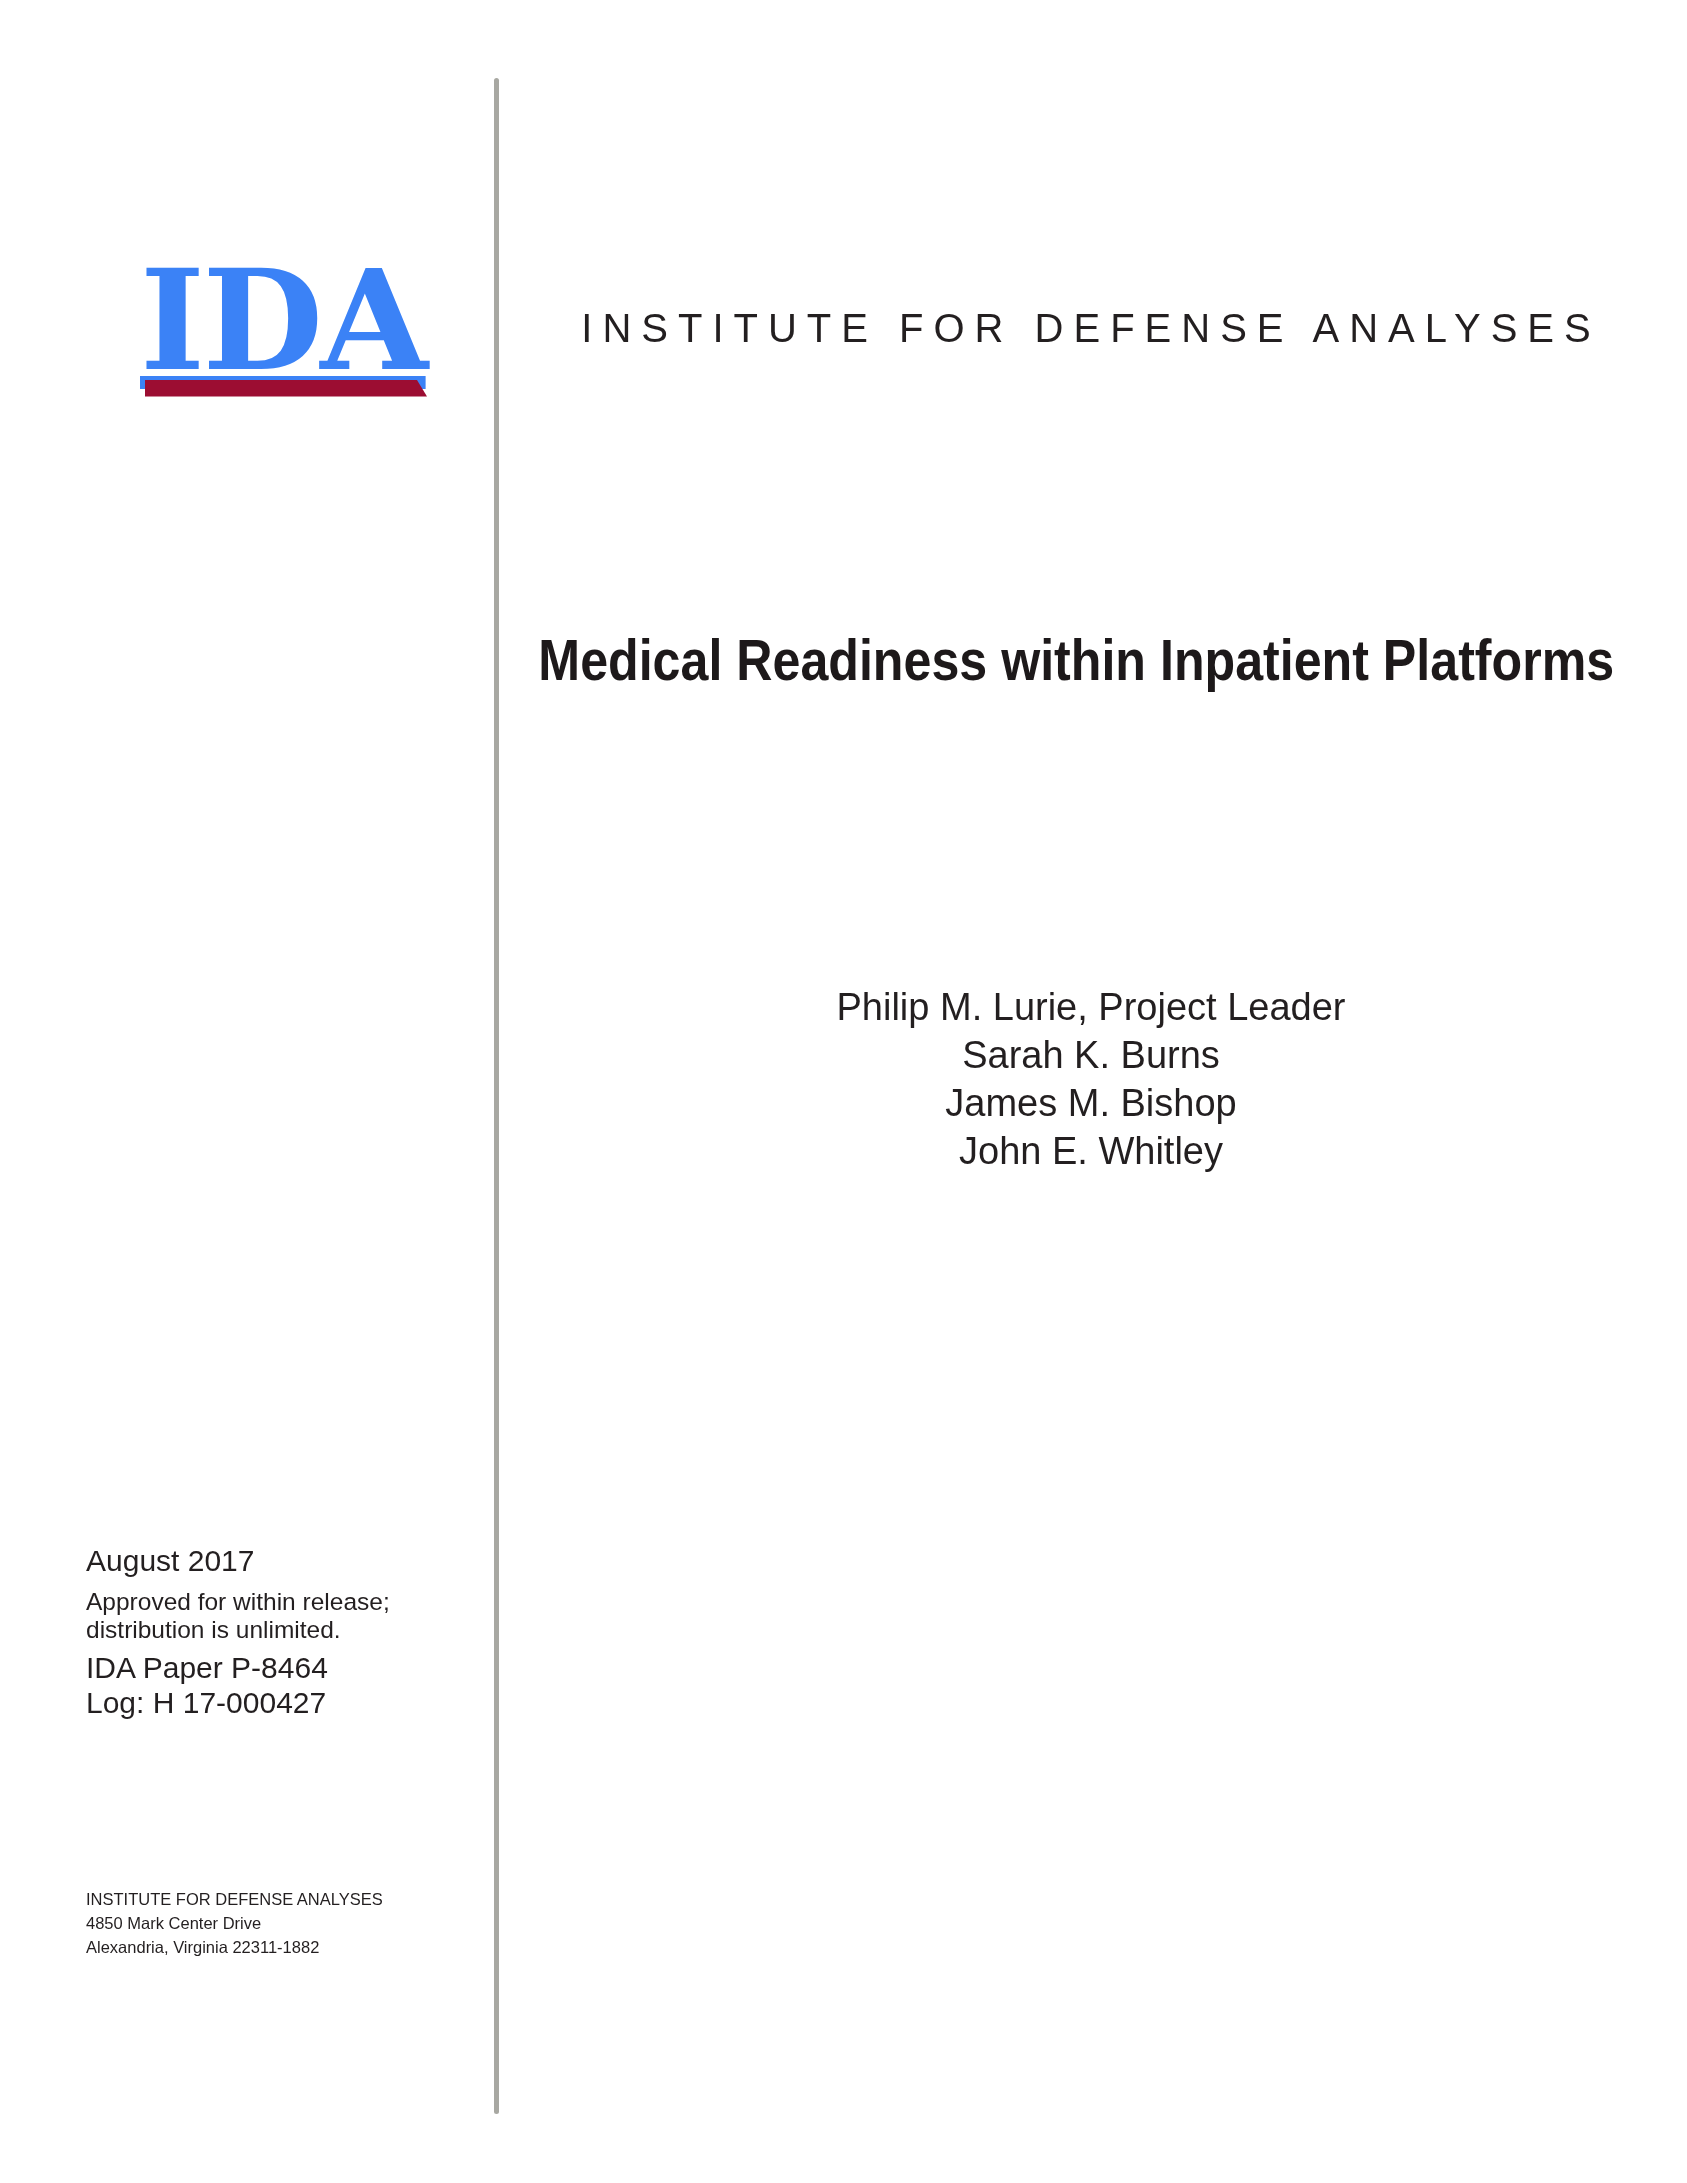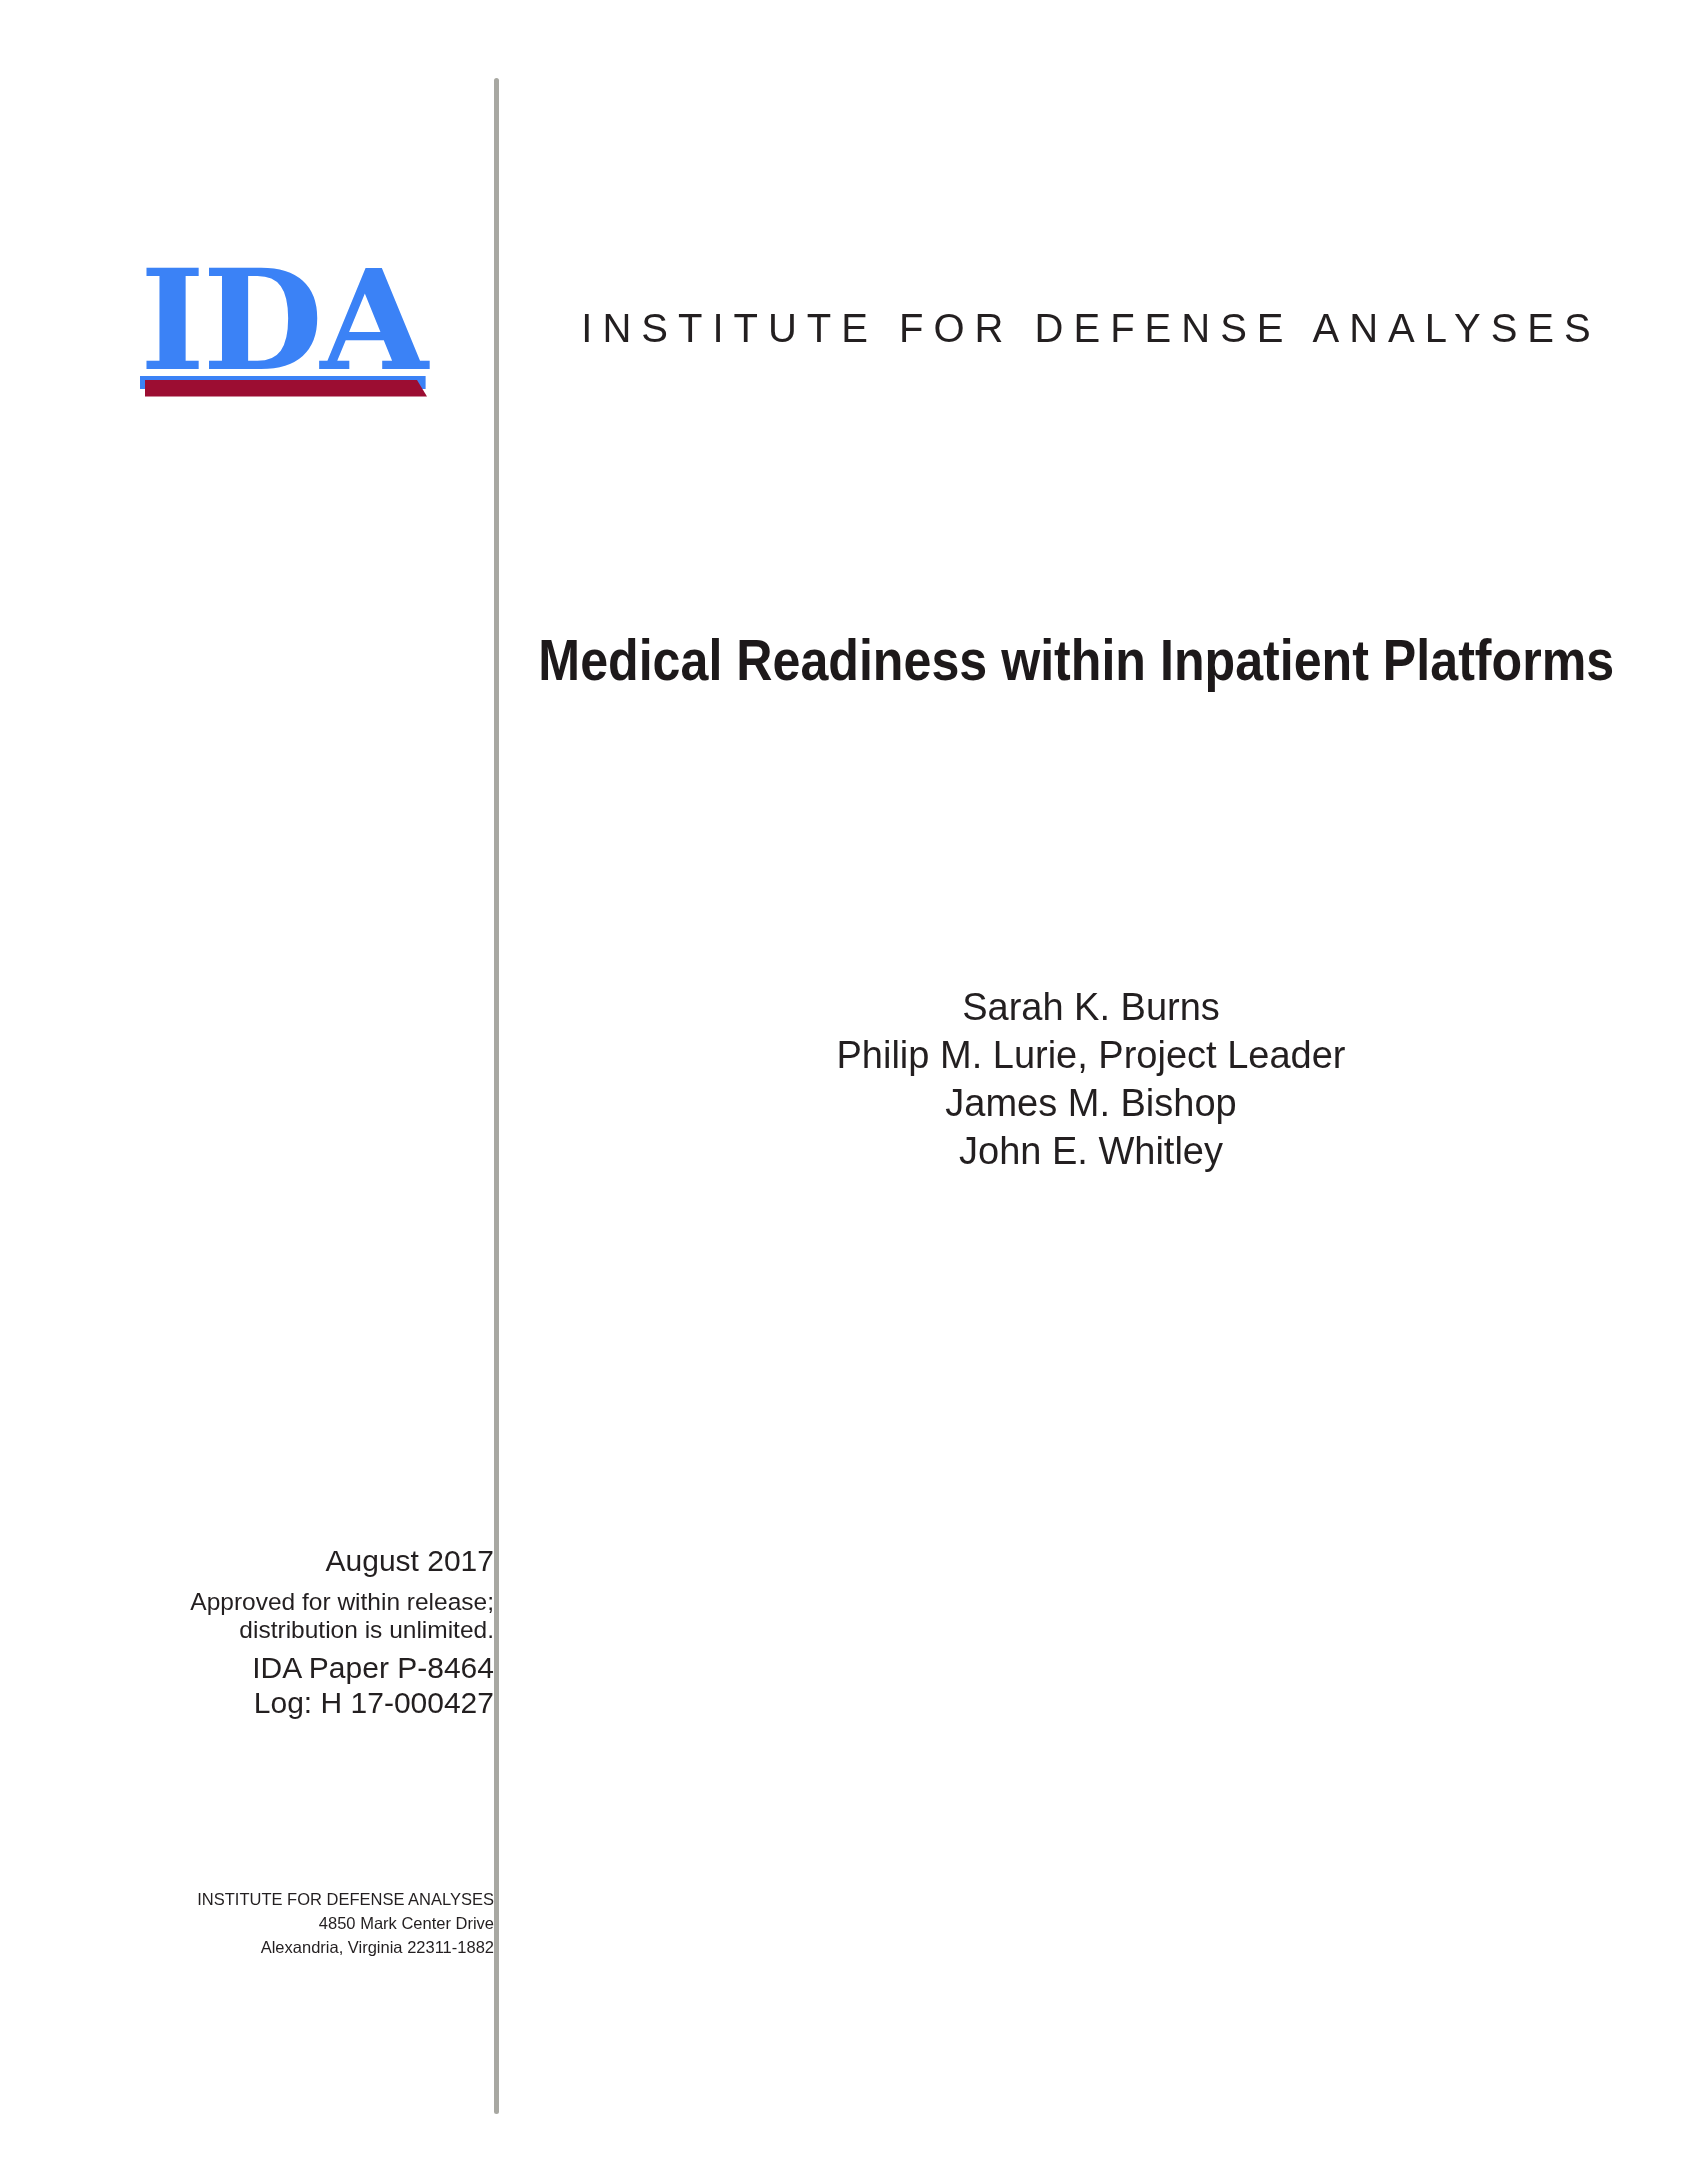--- a/index.html
+++ b/index.html
@@ -99,21 +99,21 @@
     color: #231f20;
   }
 
   
   .left-col {
     position: absolute;
     left: 86px;
     width: 408px;
     top: 0;
     height: 2183px;
-    text-align: right;
+    text-align: left;
   }
   .pub-date {
     position: absolute;
     top: 1546px;
     left: 0; width: 100%;
     font-size: 30px;
     line-height: 30px;
   }
   .pub-release {
     position: absolute;
@@ -155,22 +155,22 @@
   <div class="logo-bar"></div>
 
   <div class="right-col">
     <div class="institute-header">INSTITUTE FOR DEFENSE ANALYSES</div>
 
     <div class="doc-title-row">
       <span class="doc-title">Medical Readiness within Inpatient Platforms</span>
     </div>
 
     <div class="authors">
+      <div>Philip M. Lurie, Project Leader</div>
       <div>Sarah K. Burns</div>
-      <div>Philip M. Lurie, Project Leader</div>
       <div>James M. Bishop</div>
       <div>John E. Whitley</div>
     </div>
   </div>
 
   <div class="left-col">
     <div class="pub-date">August 2017</div>
 
     <div class="pub-release">
       <div>Approved for within release;</div>

